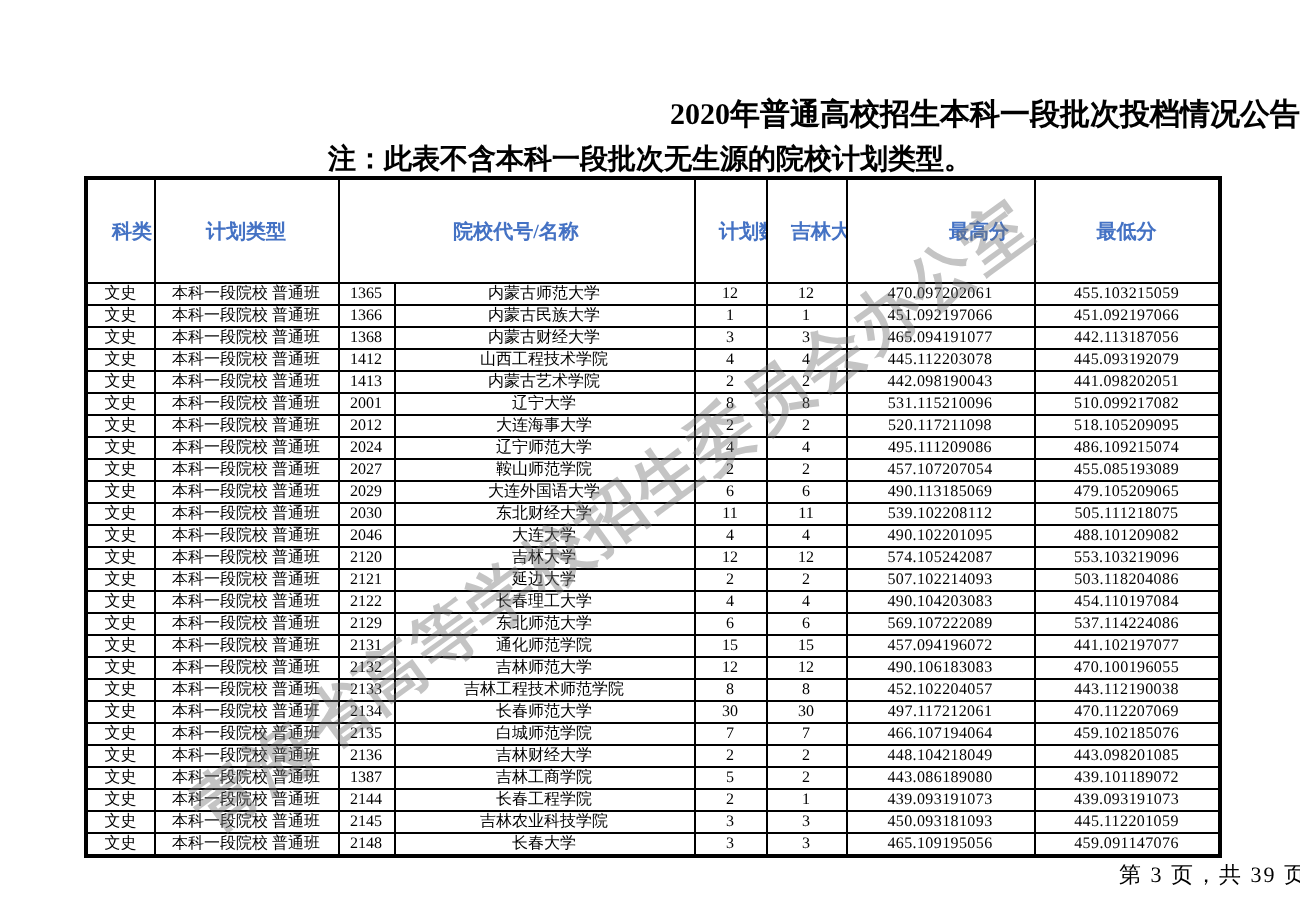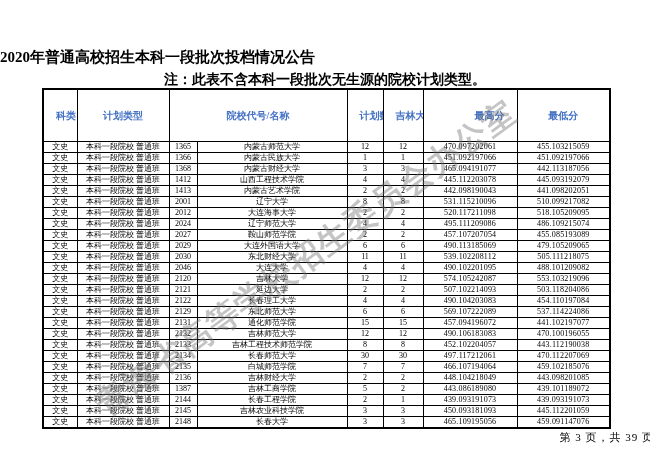--- a/index.html
+++ b/index.html
@@ -4,21 +4,21 @@
 <style>
   html,body{margin:0;padding:0;}
   body{
     width:650px;height:459px;background:#ffffff;
     font-family:"Liberation Serif","DejaVu Serif",serif;
     position:relative;overflow:hidden;color:#000;
   }
   .page{position:absolute;inset:0;}
   .title{
     position:absolute;top:48px;left:0;width:100%;
-    text-align:left;font-size:15px;font-weight:bold;letter-spacing:0px;
+    text-align:right;font-size:15px;font-weight:bold;letter-spacing:0px;
   }
   .note{
     position:absolute;top:71px;left:0;width:100%;
     text-align:center;font-size:14px;font-weight:bold;
   }
   table.adm{
     position:absolute;left:42px;top:88px;width:567px;
     border-collapse:collapse;table-layout:fixed;
     border:2px solid #000;background:#fff;
   }

